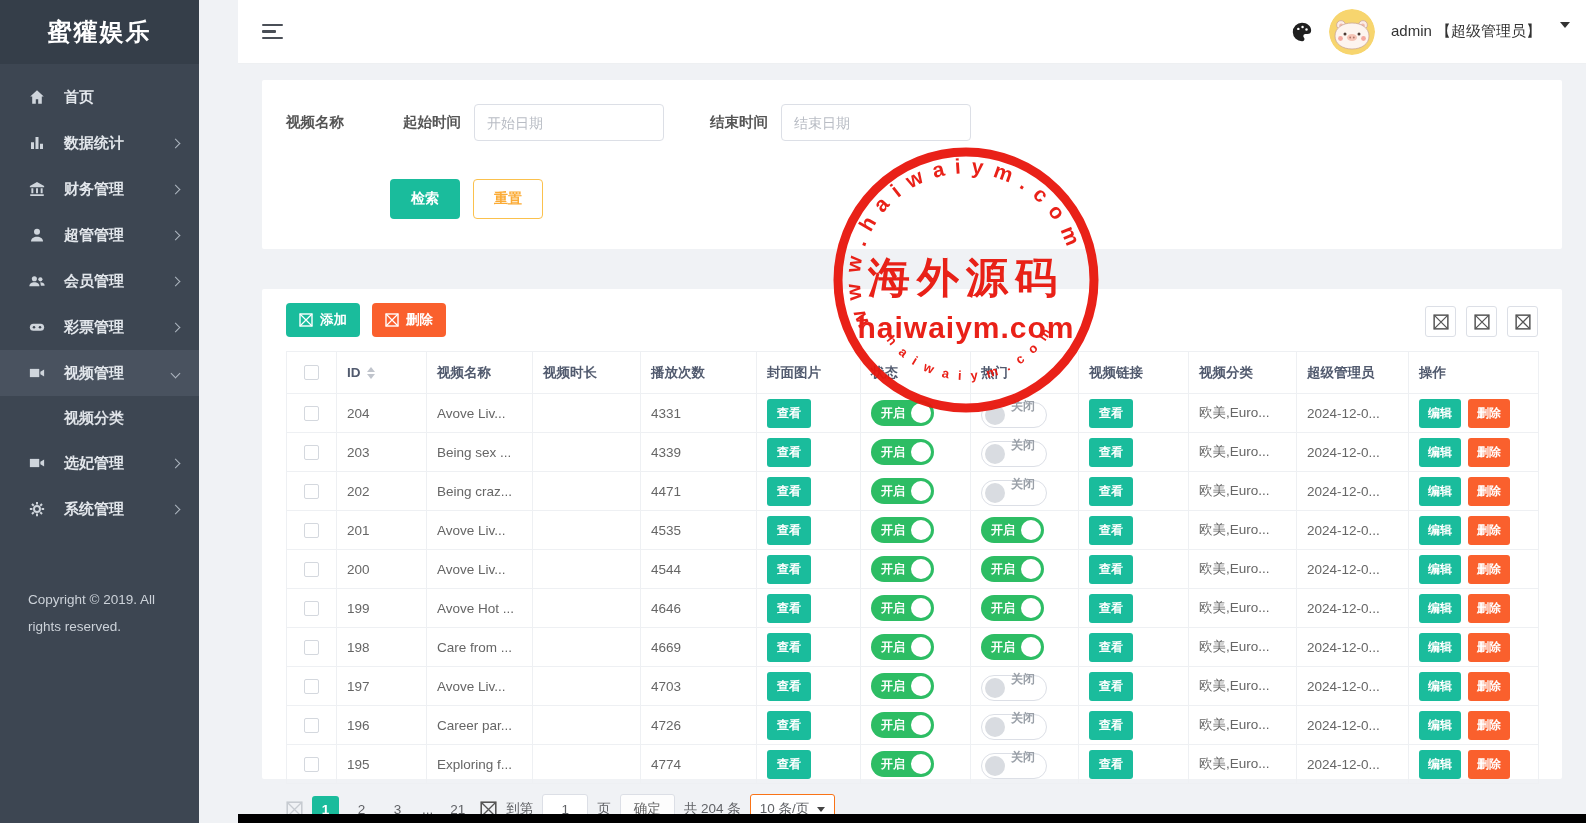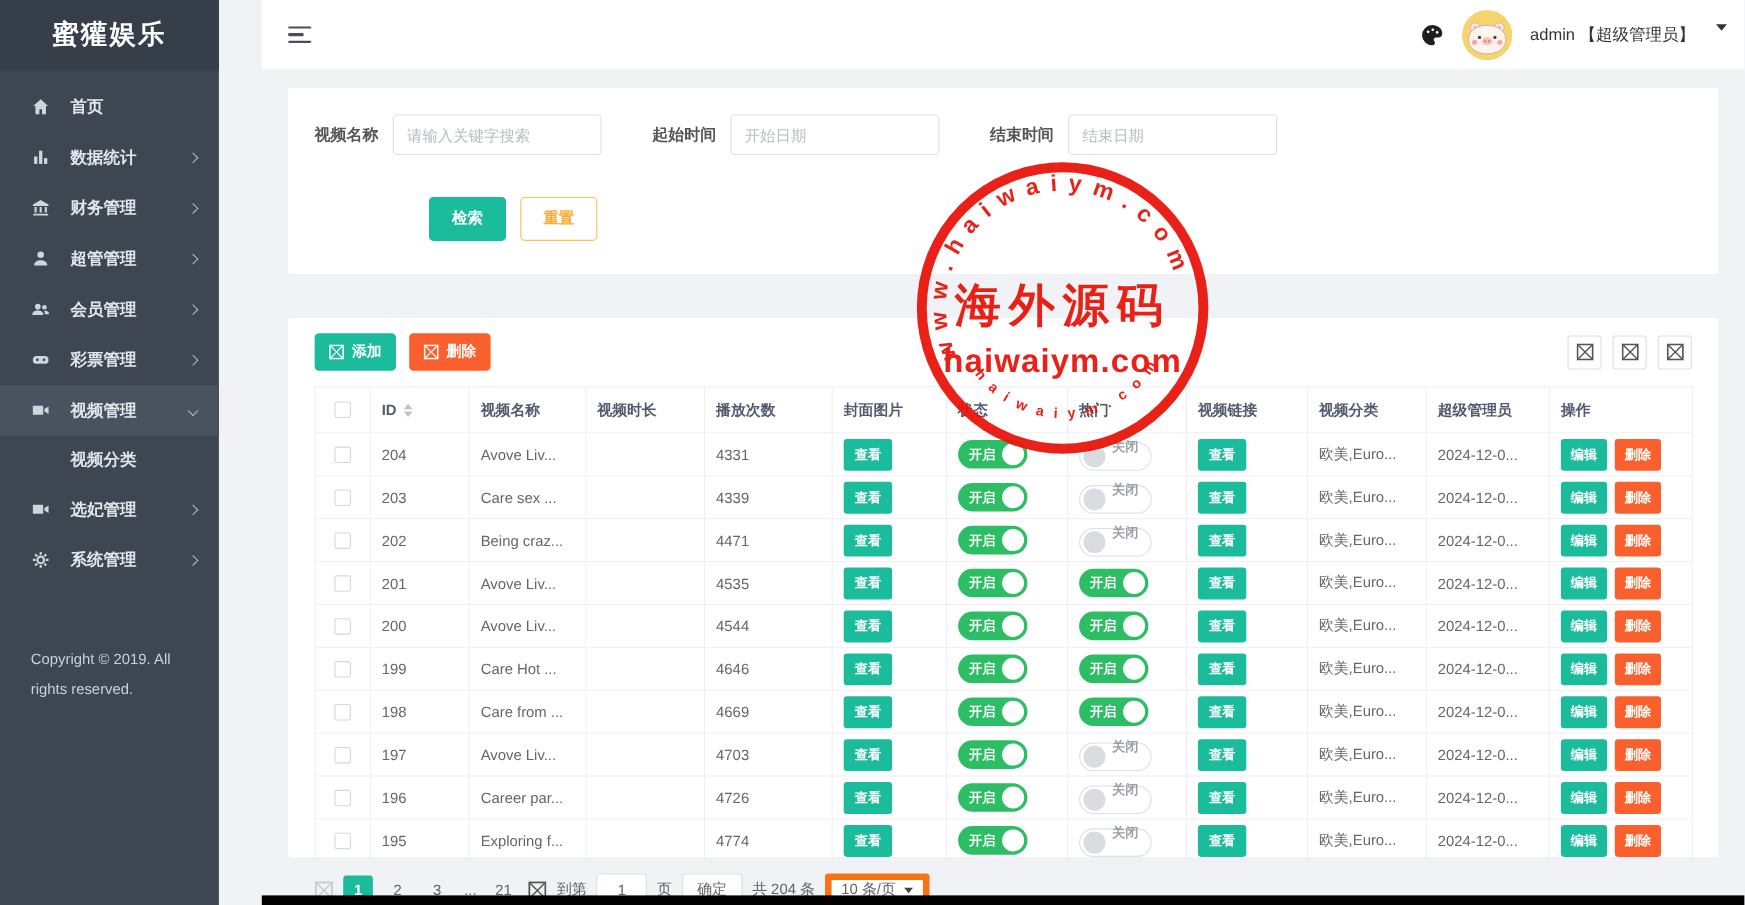--- a/index.html
+++ b/index.html
@@ -41,21 +41,21 @@
   .form-row { display:flex; align-items:center; }
   .form-group { display:flex; align-items:center; margin-right:46px; }
   .form-label { font-size:14.5px; font-weight:bold; color:#555; margin-right:13px; white-space:nowrap; }
   .form-input { width:190px; height:37px; border:1px solid #dcdfe6; border-radius:4px; padding:0 12px; font-size:14px; color:#333; outline:none; font-family:inherit; }
   .form-input::placeholder { color:#b8bcc4; }
   .btn-row { margin-top:38px; padding-left:104px; display:flex; gap:13px; }
   .btn-search { background:var(--teal); color:#fff; border:none; border-radius:4px; padding:11px 21px; font-size:14px; font-weight:bold; cursor:pointer; font-family:inherit; }
   .btn-reset { background:#fff; color:#fbab35; border:1px solid #fbc14d; border-radius:4px; padding:10px 20px; font-size:14px; font-weight:bold; cursor:pointer; font-family:Liberation Serif, serif; }
 
   .table-card { background:#fff; border-radius:2px; margin-top:40px; padding:14px 24px 0; height:490px; }
-  .toolbar { display:flex; align-items:center; justify-content:space-between; margin-bottom:14px; }
+  .toolbar { display:flex; align-items:flex-end; justify-content:space-between; margin-bottom:14px; }
   .toolbar-left { display:flex; gap:12px; }
   .btn-add, .btn-delete { display:inline-flex; align-items:center; gap:7px; color:#fff; border:none; border-radius:4px; padding:8px 13px; font-size:13.5px; font-weight:bold; cursor:pointer; font-family:inherit; }
   .btn-add { background:var(--teal); }
   .btn-delete { background:var(--orange); }
   .toolbar-right { display:flex; gap:10px; }
   .icon-box { width:31px; height:31px; border:1px solid #dcdfe6; border-radius:3px; background:#fff; display:flex; align-items:center; justify-content:center; color:#555; cursor:pointer; }
 
   table { border-collapse:collapse; table-layout:fixed; width:100%; }
   th, td { border:1px solid #eef0f3; padding:0 10px; overflow:hidden; white-space:nowrap; }
   th { height:42px; font-size:13.5px; font-weight:bold; color:#515a6e; text-align:left; }
@@ -77,21 +77,21 @@
   .toggle.off { background:#fff; border:1px solid #dcdfe6; color:#9aa0a8; padding:0 11px 16px 29px; }
   .toggle.off .knob { position:absolute; left:3px; top:2px; width:20px; height:20px; background:#d9dce1; border-radius:50%; }
 
   .pager { display:flex; align-items:center; gap:9px; padding:10px 0; font-size:13.5px; color:#606266; }
   .page-btn { min-width:27px; height:27px; display:flex; align-items:center; justify-content:center; border-radius:3px; cursor:pointer; padding:0 4px; }
   .page-btn.active { background:var(--teal); color:#fff; font-weight:bold; }
   .page-ellipsis { padding:0 2px; }
   .pg-broken { display:flex; align-items:center; justify-content:center; cursor:pointer; }
   .goto-input { width:46px; height:30px; border:1px solid #dcdfe6; border-radius:3px; text-align:center; font-size:13.5px; color:#606266; outline:none; font-family:inherit; }
   .btn-confirm { height:30px; border:1px solid #dcdfe6; background:#fdfdfd; border-radius:3px; padding:0 13px; font-size:13.5px; color:#666; cursor:pointer; font-family:inherit; }
-  .size-select { height:30px; border:6px solid #f97316; border-radius:3px; display:inline-flex; align-items:center; gap:8px; padding:0 9px; cursor:pointer; background:#fff;justify-content:flex-end; }
+  .size-select { height:30px; border:1px solid #f97316; border-radius:3px; display:inline-flex; align-items:center; gap:8px; padding:0 9px; cursor:pointer; background:#fff;justify-content:flex-end; }
   .size-select .sel-caret { width:0; height:0; border-left:4.5px solid transparent; border-right:4.5px solid transparent; border-top:5.5px solid #444; }
 
   .bottom-bar { position:absolute; left:238px; right:0; bottom:0; height:9px; background:#000; z-index:9; }
 
   
   .stamp { position:absolute; left:826px; top:140px; width:280px; height:280px; z-index:20; pointer-events:none; opacity:0.95; }
 </style>
 </head>
 <body>
 
@@ -230,21 +230,20 @@
     </div>
   </div>
 </header>
 
 <main class="content">
 
   <section class="search-card">
     <div class="form-row" id="search-fields">
         <div class="form-group">
           <label class="form-label">视频名称</label>
-          <input class="form-input" type="text" placeholder="请输入关键字搜索" style="">
         </div>
         <div class="form-group">
           <label class="form-label">起始时间</label>
           <input class="form-input" type="text" placeholder="开始日期" style="">
         </div>
         <div class="form-group">
           <label class="form-label">结束时间</label>
           <input class="form-input" type="text" placeholder="结束日期" style="">
         </div>
       </div>
@@ -331,21 +330,21 @@
                 <span class="knob"></span>
               </span></td>
             <td><button class="btn-view">查看</button></td>
             <td>欧美,Euro...</td>
             <td>2024-12-0...</td>
             <td><button class="btn-edit">编辑</button><button class="btn-del">删除</button></td>
           </tr>
           <tr>
             <td class="cell-center"><span class="checkbox"></span></td>
             <td>203</td>
-            <td>Care sex ...</td>
+            <td>Being sex ...</td>
             <td></td>
             <td>4339</td>
             <td><button class="btn-view">查看</button></td>
             <td><span class="toggle on">
                 <span>开启</span>
                 <span class="knob"></span>
               </span></td>
             <td><span class="toggle off">
                 <span>关闭</span>
                 <span class="knob"></span>
@@ -411,21 +410,21 @@
                 <span class="knob"></span>
               </span></td>
             <td><button class="btn-view">查看</button></td>
             <td>欧美,Euro...</td>
             <td>2024-12-0...</td>
             <td><button class="btn-edit">编辑</button><button class="btn-del">删除</button></td>
           </tr>
           <tr>
             <td class="cell-center"><span class="checkbox"></span></td>
             <td>199</td>
-            <td>Care Hot ...</td>
+            <td>Avove Hot ...</td>
             <td></td>
             <td>4646</td>
             <td><button class="btn-view">查看</button></td>
             <td><span class="toggle on">
                 <span>开启</span>
                 <span class="knob"></span>
               </span></td>
             <td><span class="toggle on">
                 <span>开启</span>
                 <span class="knob"></span>

